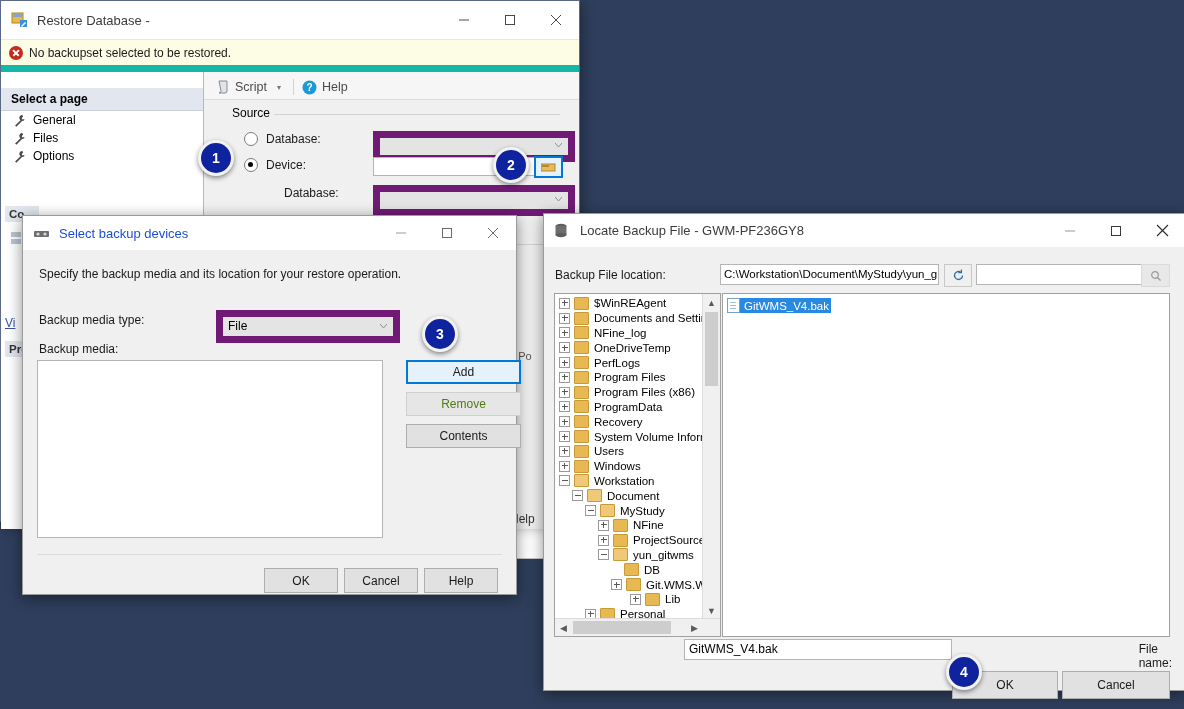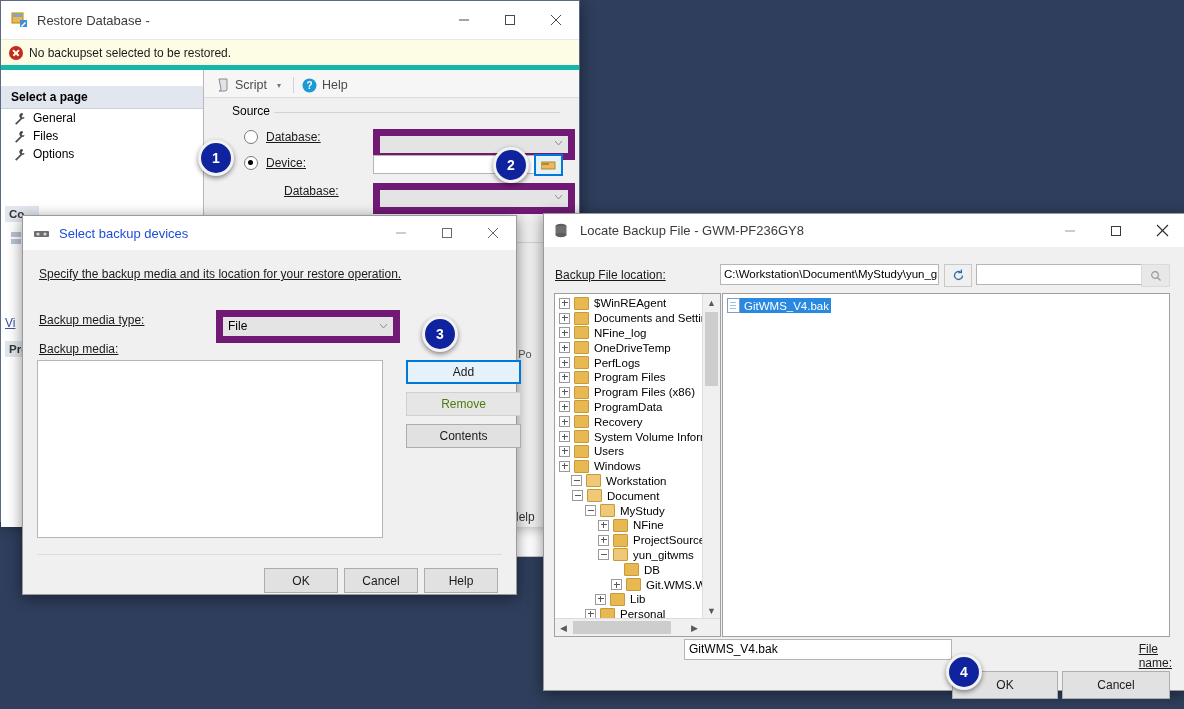--- a/index.html
+++ b/index.html
@@ -18,21 +18,21 @@
   .title-ico{width:18px;height:18px;margin-left:10px;margin-right:8px;flex:none;
              position:relative;}
   .title-text{font-size:13px;color:#3b3b3b;flex:1;white-space:nowrap;overflow:hidden;}
   .winbtns{display:flex;height:100%;}
   .winbtn{width:46px;height:100%;display:flex;align-items:center;justify-content:center;
           color:#4a4a4a;font-size:14px;line-height:1;}
   .winbtn svg{display:block;}
 
   
   #restore-window{left:0;top:0;width:578px;height:520px;border:1px solid #5a6a86;}
-  .warnbar{height:25px;background:#fdfce5;border-bottom:5px solid #14b8a6;
+  .warnbar{height:25px;background:#fdfce5;border-bottom:7px solid #14b8a6;
            display:flex;align-items:center;padding-left:8px;font-size:12px;color:#1a1a1a;}
   .err-ico{width:14px;height:14px;border-radius:50%;background:#c42b1c;flex:none;
            margin-right:6px;position:relative;}
   .err-ico:before,.err-ico:after{content:"";position:absolute;left:3px;top:6.2px;width:8px;
            height:1.6px;background:#fff;}
   .err-ico:before{transform:rotate(45deg);}
   .err-ico:after{transform:rotate(-45deg);}
 
   .rd-body{display:flex;height:calc(100% - 38px - 25px);}
   .rd-side{width:202px;background:#fff;border-right:1px solid #b8b8b8;}
@@ -102,21 +102,21 @@
   .doc-ico:before{content:"";position:absolute;left:2px;top:3px;width:6px;height:1px;background:#9ec0de;
            box-shadow:0 3px 0 #9ec0de,0 6px 0 #9ec0de;}
 
   
   .marker{position:absolute;width:30px;height:30px;border-radius:50%;
           background:#10239e;color:#fff;font-weight:bold;font-size:14px;
           display:flex;align-items:center;justify-content:center;
           border:3px solid #f2f2f2;box-shadow:0 2px 5px rgba(0,0,0,.45);z-index:50;
           font-family:"Liberation Sans",sans-serif;}
 
-  .lbl{font-size:12px;color:#1a1a1a;text-decoration:underline;}
+  .lbl{font-size:12px;color:#1a1a1a;}
   .hidden-ghost{position:absolute;font-size:12px;color:#333;}
 </style>
 </head>
 <body style="background: rgb(46, 62, 92);">
 
 <div class="window" id="restore-window">
 
   <div class="titlebar">
     <div class="title-ico">
       <svg width="18" height="18" viewBox="0 0 18 18">
@@ -424,21 +424,21 @@
           <div class="trow" style="padding-left: 4px;">
             <span class="tplus plus"></span>
             <span class="folder"></span>
             <span>Users</span>
           </div>
           <div class="trow" style="padding-left: 4px;">
             <span class="tplus plus"></span>
             <span class="folder"></span>
             <span>Windows</span>
           </div>
-          <div class="trow" style="padding-left: 4px; margin-left: 12px;">
+          <div class="trow" style="padding-left: 4px;">
             <span class="tplus"></span>
             <span class="folder open"></span>
             <span>Workstation</span>
           </div>
           <div class="trow" style="padding-left: 17px;">
             <span class="tplus"></span>
             <span class="folder open"></span>
             <span>Document</span>
           </div>
           <div class="trow" style="padding-left: 30px;">
@@ -464,21 +464,21 @@
           <div class="trow" style="padding-left: 56px;">
             <span class="tspacer"></span>
             <span class="folder"></span>
             <span>DB</span>
           </div>
           <div class="trow" style="padding-left: 56px;">
             <span class="tplus plus"></span>
             <span class="folder"></span>
             <span>Git.WMS.W</span>
           </div>
-          <div class="trow" style="padding-left: 40px;">
+          <div class="trow" style="padding-left: 75px;">
             <span class="tplus plus"></span>
             <span class="folder"></span>
             <span>Lib</span>
           </div>
           <div class="trow" style="padding-left: 30px;">
             <span class="tplus plus"></span>
             <span class="folder"></span>
             <span>Personal</span>
           </div>
         </div>

